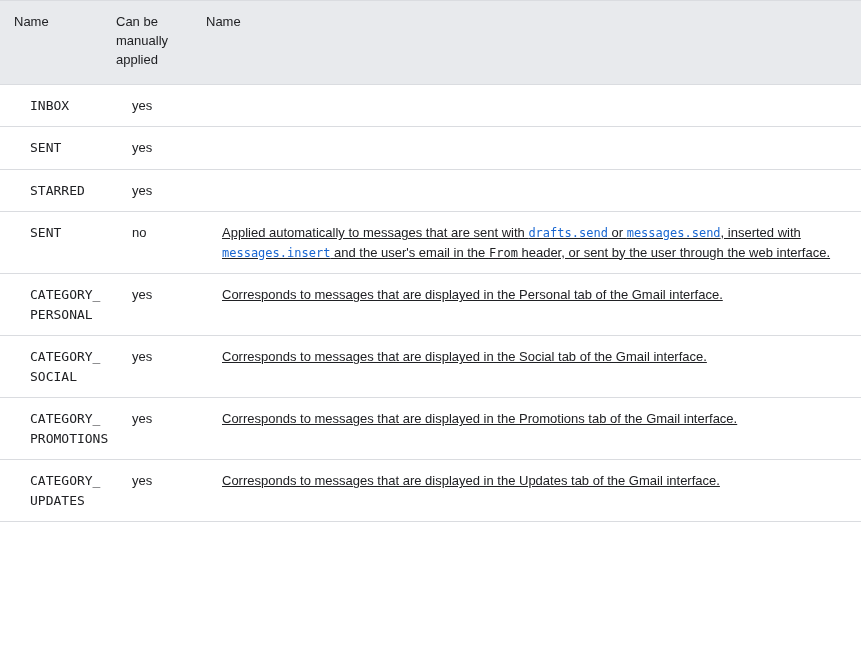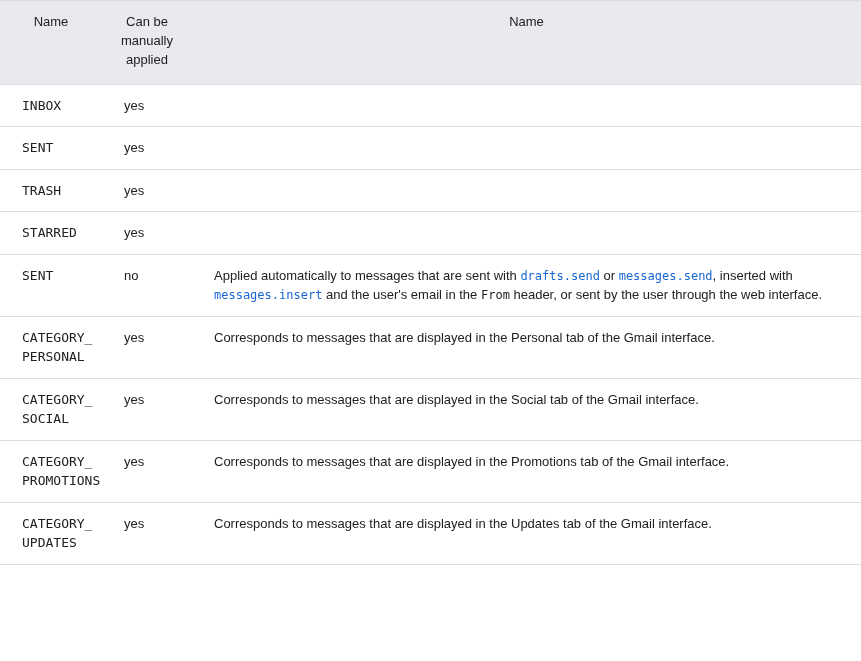--- a/index.html
+++ b/index.html
@@ -21,52 +21,53 @@
     border-top: 1px solid #dadce0;
     border-bottom: 1px solid #dadce0;
   }
   table.labels-table {
     border-collapse: collapse;
     width: 861px;
     table-layout: fixed;
   }
   table.labels-table thead th {
     background: #e8eaed;
-    text-align: center;
+    text-align: left;
     vertical-align: top;
     font-weight: normal;
     font-size: 13px;
     color: #202124;
     padding: 12px 14px 14px 14px;
     line-height: 1.45;
     border-bottom: 1px solid #dadce0;
   }
   col.c-name { width: 102px; }
   col.c-manual { width: 90px; }
   col.c-notes { width: 669px; }
 
   table.labels-table tbody td {
     vertical-align: top;
-    padding: 11px 14px 11px 22px;
+    padding: 11px 14px 11px 30px;
     border-bottom: 1px solid #dadce0;
     line-height: 1.5;
     font-size: 13px;
     color: #202124;
   }
   tbody tr:last-child td {
     border-bottom: none;
   }
   .mono {
     font-family: "DejaVu Sans Mono", "Liberation Mono", monospace;
     font-size: 12px;
     white-space: pre-wrap;
     line-height: 1.5;
   }
   .notes {
     font-size: 13px;
+    text-decoration: underline;
   }
   .notes code {
     font-family: "DejaVu Sans Mono", "Liberation Mono", monospace;
     font-size: 12px;
     color: #1967d2;
   }
   .notes code.plain {
     color: #202124;
   }
   .hdr-name { }
@@ -89,25 +90,20 @@
       </tr>
     </thead>
     <tbody id="table-body">
         <tr>
           <td class="mono">INBOX</td>
           <td>yes</td>
           <td class="notes"></td>
         </tr>
         <tr>
           <td class="mono">SENT</td>
-          <td>yes</td>
-          <td class="notes"></td>
-        </tr>
-        <tr>
-          <td class="mono">TRASH</td>
           <td>yes</td>
           <td class="notes"></td>
         </tr>
         <tr>
           <td class="mono">STARRED</td>
           <td>yes</td>
           <td class="notes"></td>
         </tr>
         <tr>
           <td class="mono">SENT</td>

